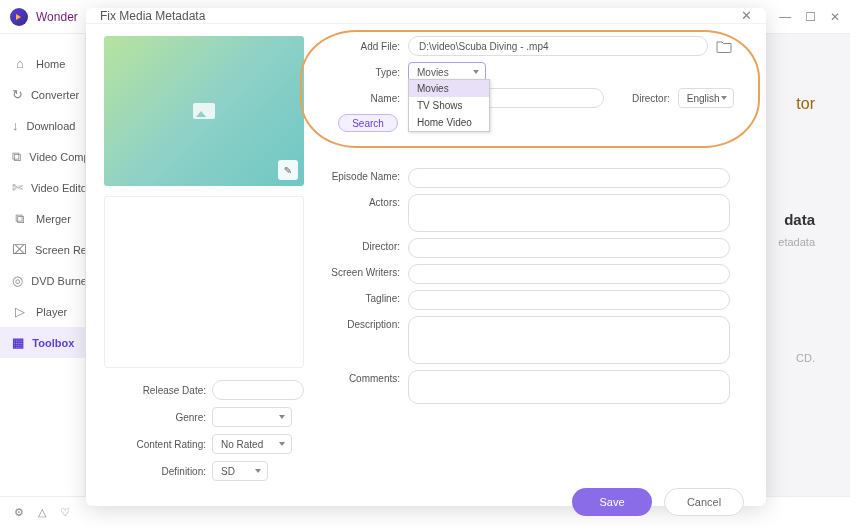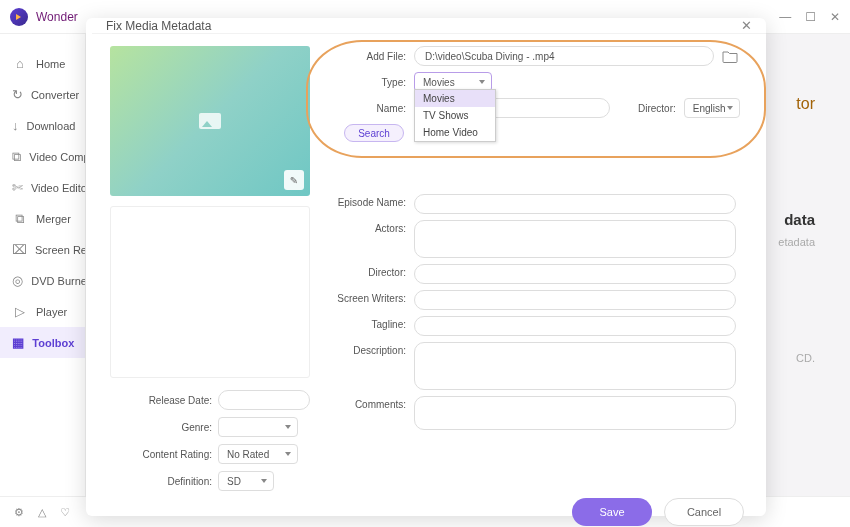--- a/index.html
+++ b/index.html
@@ -19,21 +19,21 @@
 .side-item.active { background:#f1edfd; color:#5d3fd3; font-weight:600; }
 .side-icon { width:16px; text-align:center; font-size:13px; color:#888; }
 .side-item.active .side-icon { color:#5d3fd3; }
 
 .content-bg { flex:1; background:#f5f4f6; position:relative; }
 .bg-text { position:absolute; right:35px; top:56px; color:#aaa; font-size:11px; text-align:right; line-height:1.7; }
 
 .statusbar { position:absolute; bottom:0; left:0; right:0; height:31px; background:#fff; border-top:1px solid #eee; display:flex; align-items:center; padding:0 14px; gap:14px; color:#888; }
 
 
-.modal { position:absolute; left:86px; top:18px; width:680px; height:498px; background:#fff; border-radius:6px; box-shadow:0 4px 22px rgba(0,0,0,0.15); display:flex; flex-direction:column;padding-left:6px; }
+.modal { position:absolute; left:86px; top:8px; width:680px; height:498px; background:#fff; border-radius:6px; box-shadow:0 4px 22px rgba(0,0,0,0.15); display:flex; flex-direction:column; }
 .modal-head { height:30px; display:flex; align-items:center; padding:0 14px; border-bottom:1px solid #f2f2f2; }
 .modal-title { font-size:12px; color:#555; }
 .close { margin-left:auto; cursor:pointer; color:#888; font-size:13px; }
 
 .modal-body { flex:1; display:flex; padding:12px 18px 0 18px; gap:18px; position:relative; }
 
 
 .leftcol { width:200px; }
 .thumb { width:200px; height:150px; background:linear-gradient(135deg,#b6e39f,#8fd1c7,#6fc7c4); border-radius:3px; position:relative; display:flex; align-items:center; justify-content:center; }
 .thumb-ph { width:22px; height:16px; background:rgba(255,255,255,0.8); border-radius:2px; position:relative; }
@@ -59,21 +59,21 @@
 .sel-type { width:78px; border-color:#b89ce8; }
 .folder-btn { width:16px; height:14px; margin-left:8px; cursor:pointer; }
 .folder-btn svg { width:16px; height:14px; }
 
 .dropdown { position:absolute; left:86px; top:43px; width:82px; background:#fff; border:1px solid #ccc; box-shadow:1px 1px 3px rgba(0,0,0,0.15); z-index:5; }
 .dropdown div { padding:3px 8px; font-size:10px; color:#444; cursor:pointer; }
 .dropdown div.sel-opt { background:#e8e0f9; }
 
 .search-btn { width:60px; height:18px; border:1px solid #c7b6f0; background:#f5f0fd; border-radius:9px; font-size:10px; color:#5d3fd3; cursor:pointer; display:flex; align-items:center; justify-content:center; margin-left:16px; }
 
-.form-sec { margin-top:52px; }
+.form-sec { margin-top:36px; }
 .f-row { display:flex; align-items:flex-start; margin-bottom:6px; }
 .f-row label { width:86px; text-align:right; font-size:10px; color:#555; padding-right:8px; padding-top:3px; }
 .ta { border:1px solid #ddd; border-radius:10px; padding:4px 10px; font-size:10px; resize:none; outline:none; font-family:inherit; }
 
 .modal-foot { height:56px; display:flex; align-items:center; justify-content:flex-end; padding:0 22px; gap:12px; }
 .btn { width:80px; height:28px; border-radius:14px; font-size:11px; cursor:pointer; border:none; }
 .btn-save { background:#8b6ce8; color:#fff; }
 .btn-cancel { background:#fff; border:1px solid #ddd; color:#666; }
 </style>
 </head>

